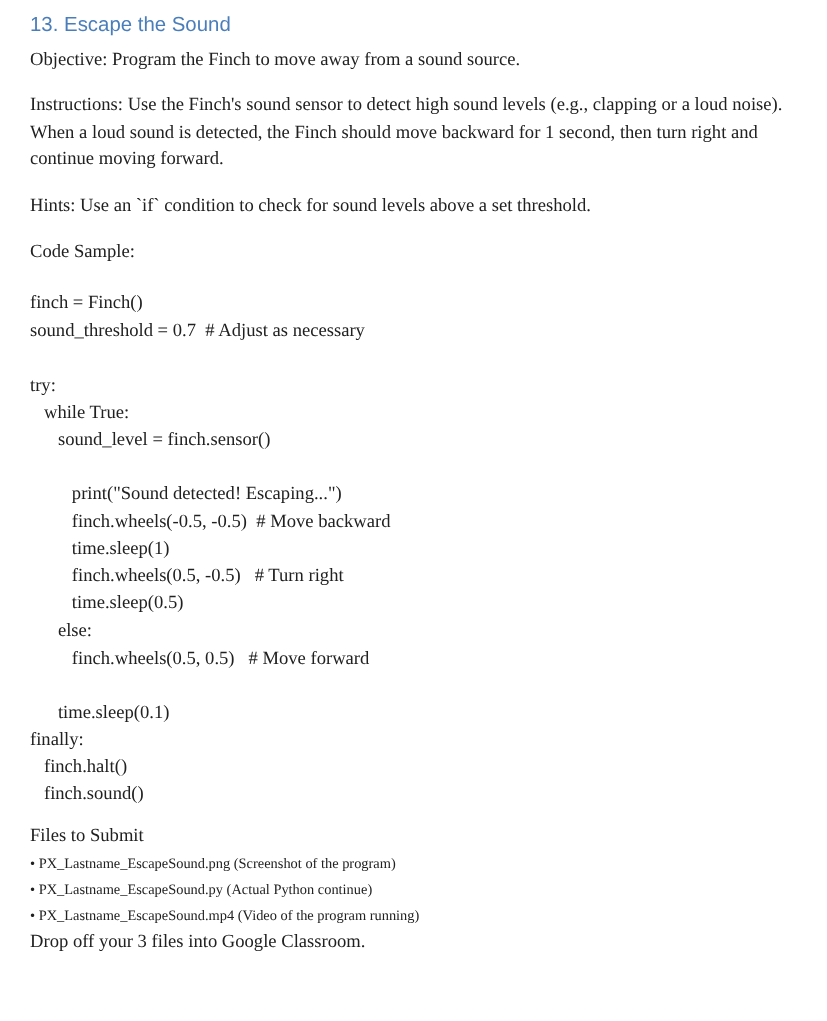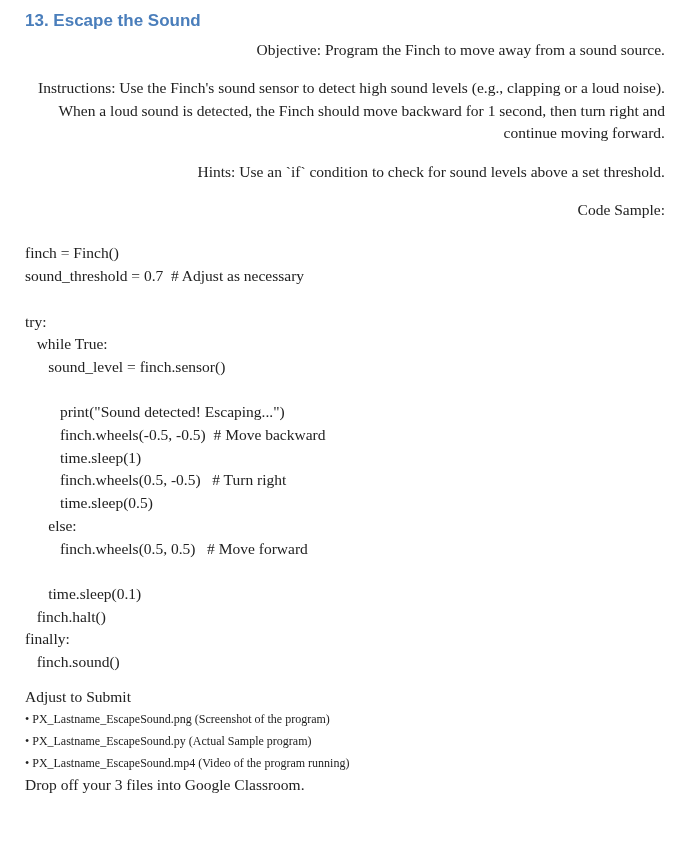--- a/index.html
+++ b/index.html
@@ -14,31 +14,30 @@
     background: #ffffff;
     overflow: hidden;
     font-family: "Liberation Serif", "DejaVu Serif", serif;
     color: #212121;
     box-sizing: border-box;
     padding: 10px 24px 0 25px;
   }
   .section-title {
     font-family: "Liberation Sans", "DejaVu Sans", sans-serif;
     font-size: 17px;
-    font-weight: 700;
+    font-weight: 400;
     color: #4a7ebb;
     margin: 0 0 7px 0;
     line-height: 22px;
   }
   .para {
     font-size: 15.5px;
     line-height: 22.4px;
     margin: 0 0 16px 0;
     max-width: 642px;
-    text-align: right;
   }
   .code-block {
     margin-top: 21px;
     margin-bottom: 12px;
   }
   .code-line {
     font-size: 15.5px;
     line-height: 22.7px;
     min-height: 22.7px;
     white-space: pre;
@@ -101,35 +100,35 @@
       <div class="code-line">         time.sleep(0.5)</div>
 
       <div class="code-line">      else:</div>
 
       <div class="code-line">         finch.wheels(0.5, 0.5)   # Move forward</div>
 
       <div class="code-line"></div>
 
       <div class="code-line">      time.sleep(0.1)</div>
 
+      <div class="code-line">finally:</div>
+
       <div class="code-line">   finch.halt()</div>
-
-      <div class="code-line">finally:</div>
 
       <div class="code-line">   finch.sound()</div>
     </div>
 
   <div class="files-section">
-    <p class="tight">Adjust to Submit</p>
+    <p class="tight">Files to Submit</p>
 
     <div>
 
         <div class="file-line">• PX_Lastname_EscapeSound.png (Screenshot of the program)</div>
 
-        <div class="file-line">• PX_Lastname_EscapeSound.py (Actual Sample program)</div>
+        <div class="file-line">• PX_Lastname_EscapeSound.py (Actual Python continue)</div>
 
         <div class="file-line">• PX_Lastname_EscapeSound.mp4 (Video of the program running)</div>
       </div>
 
     <p class="tight">Drop off your 3 files into Google Classroom.</p>
   </div>
 
 </div>
 
 </body></html>

